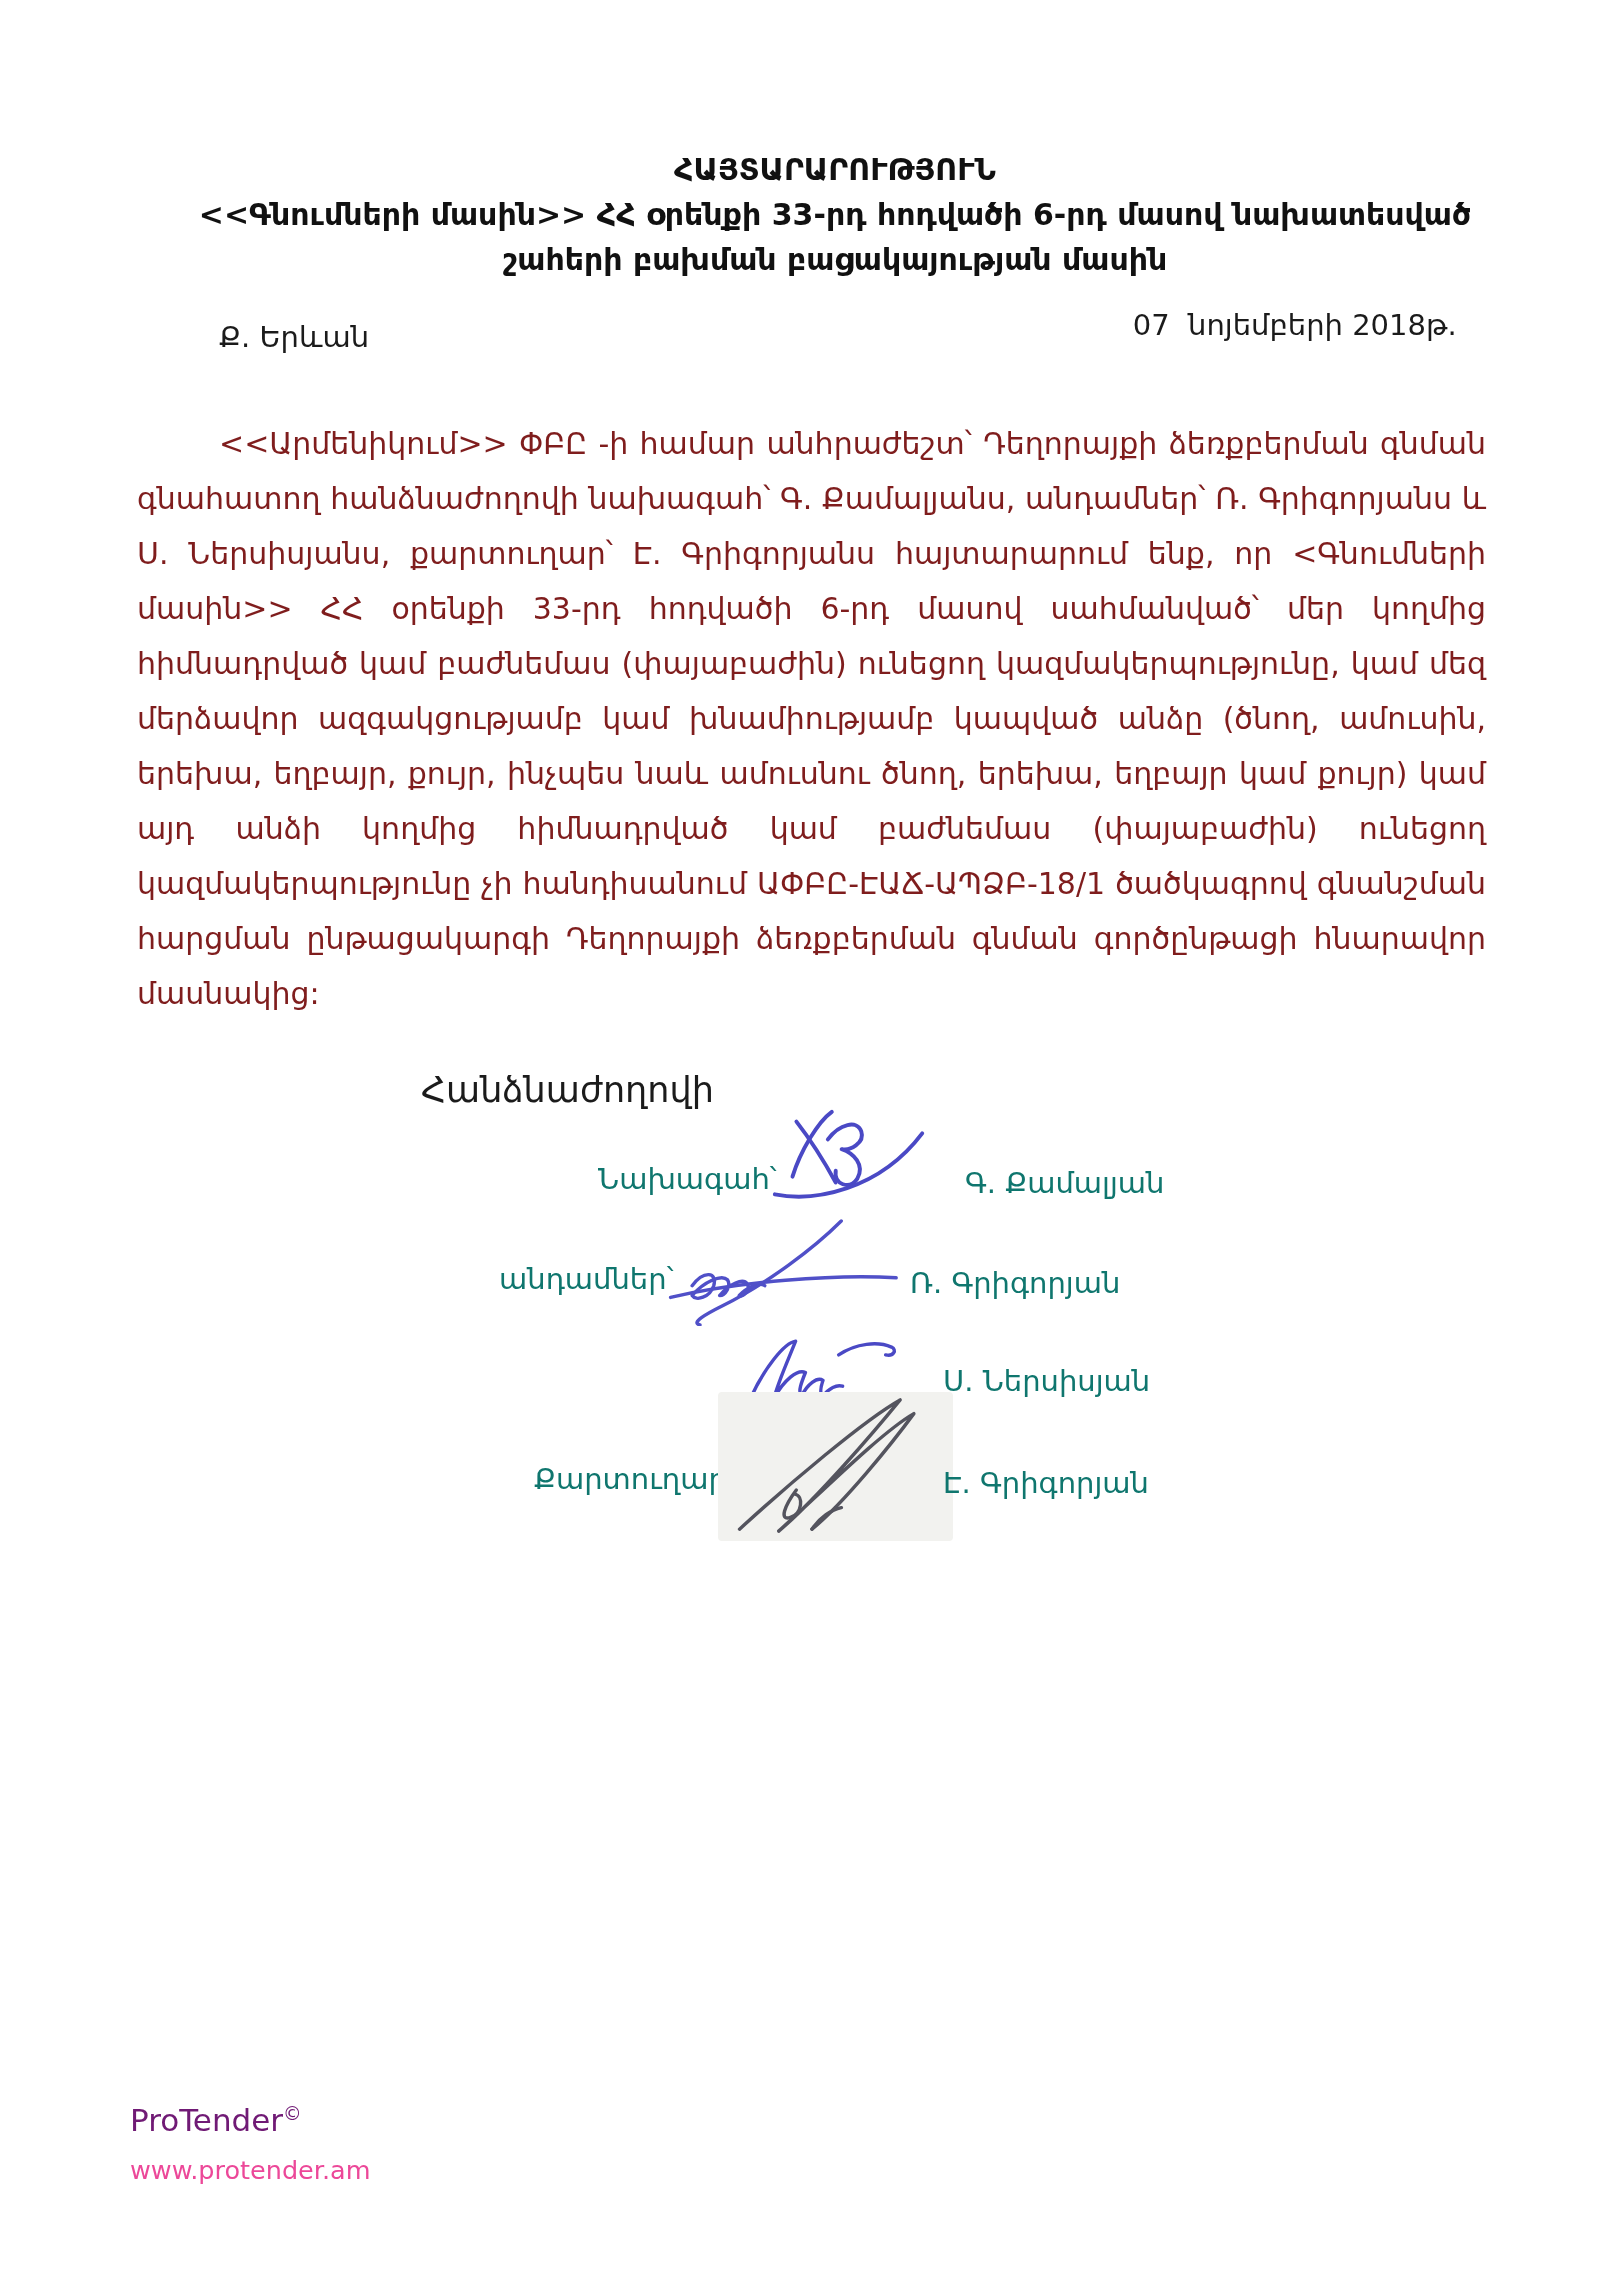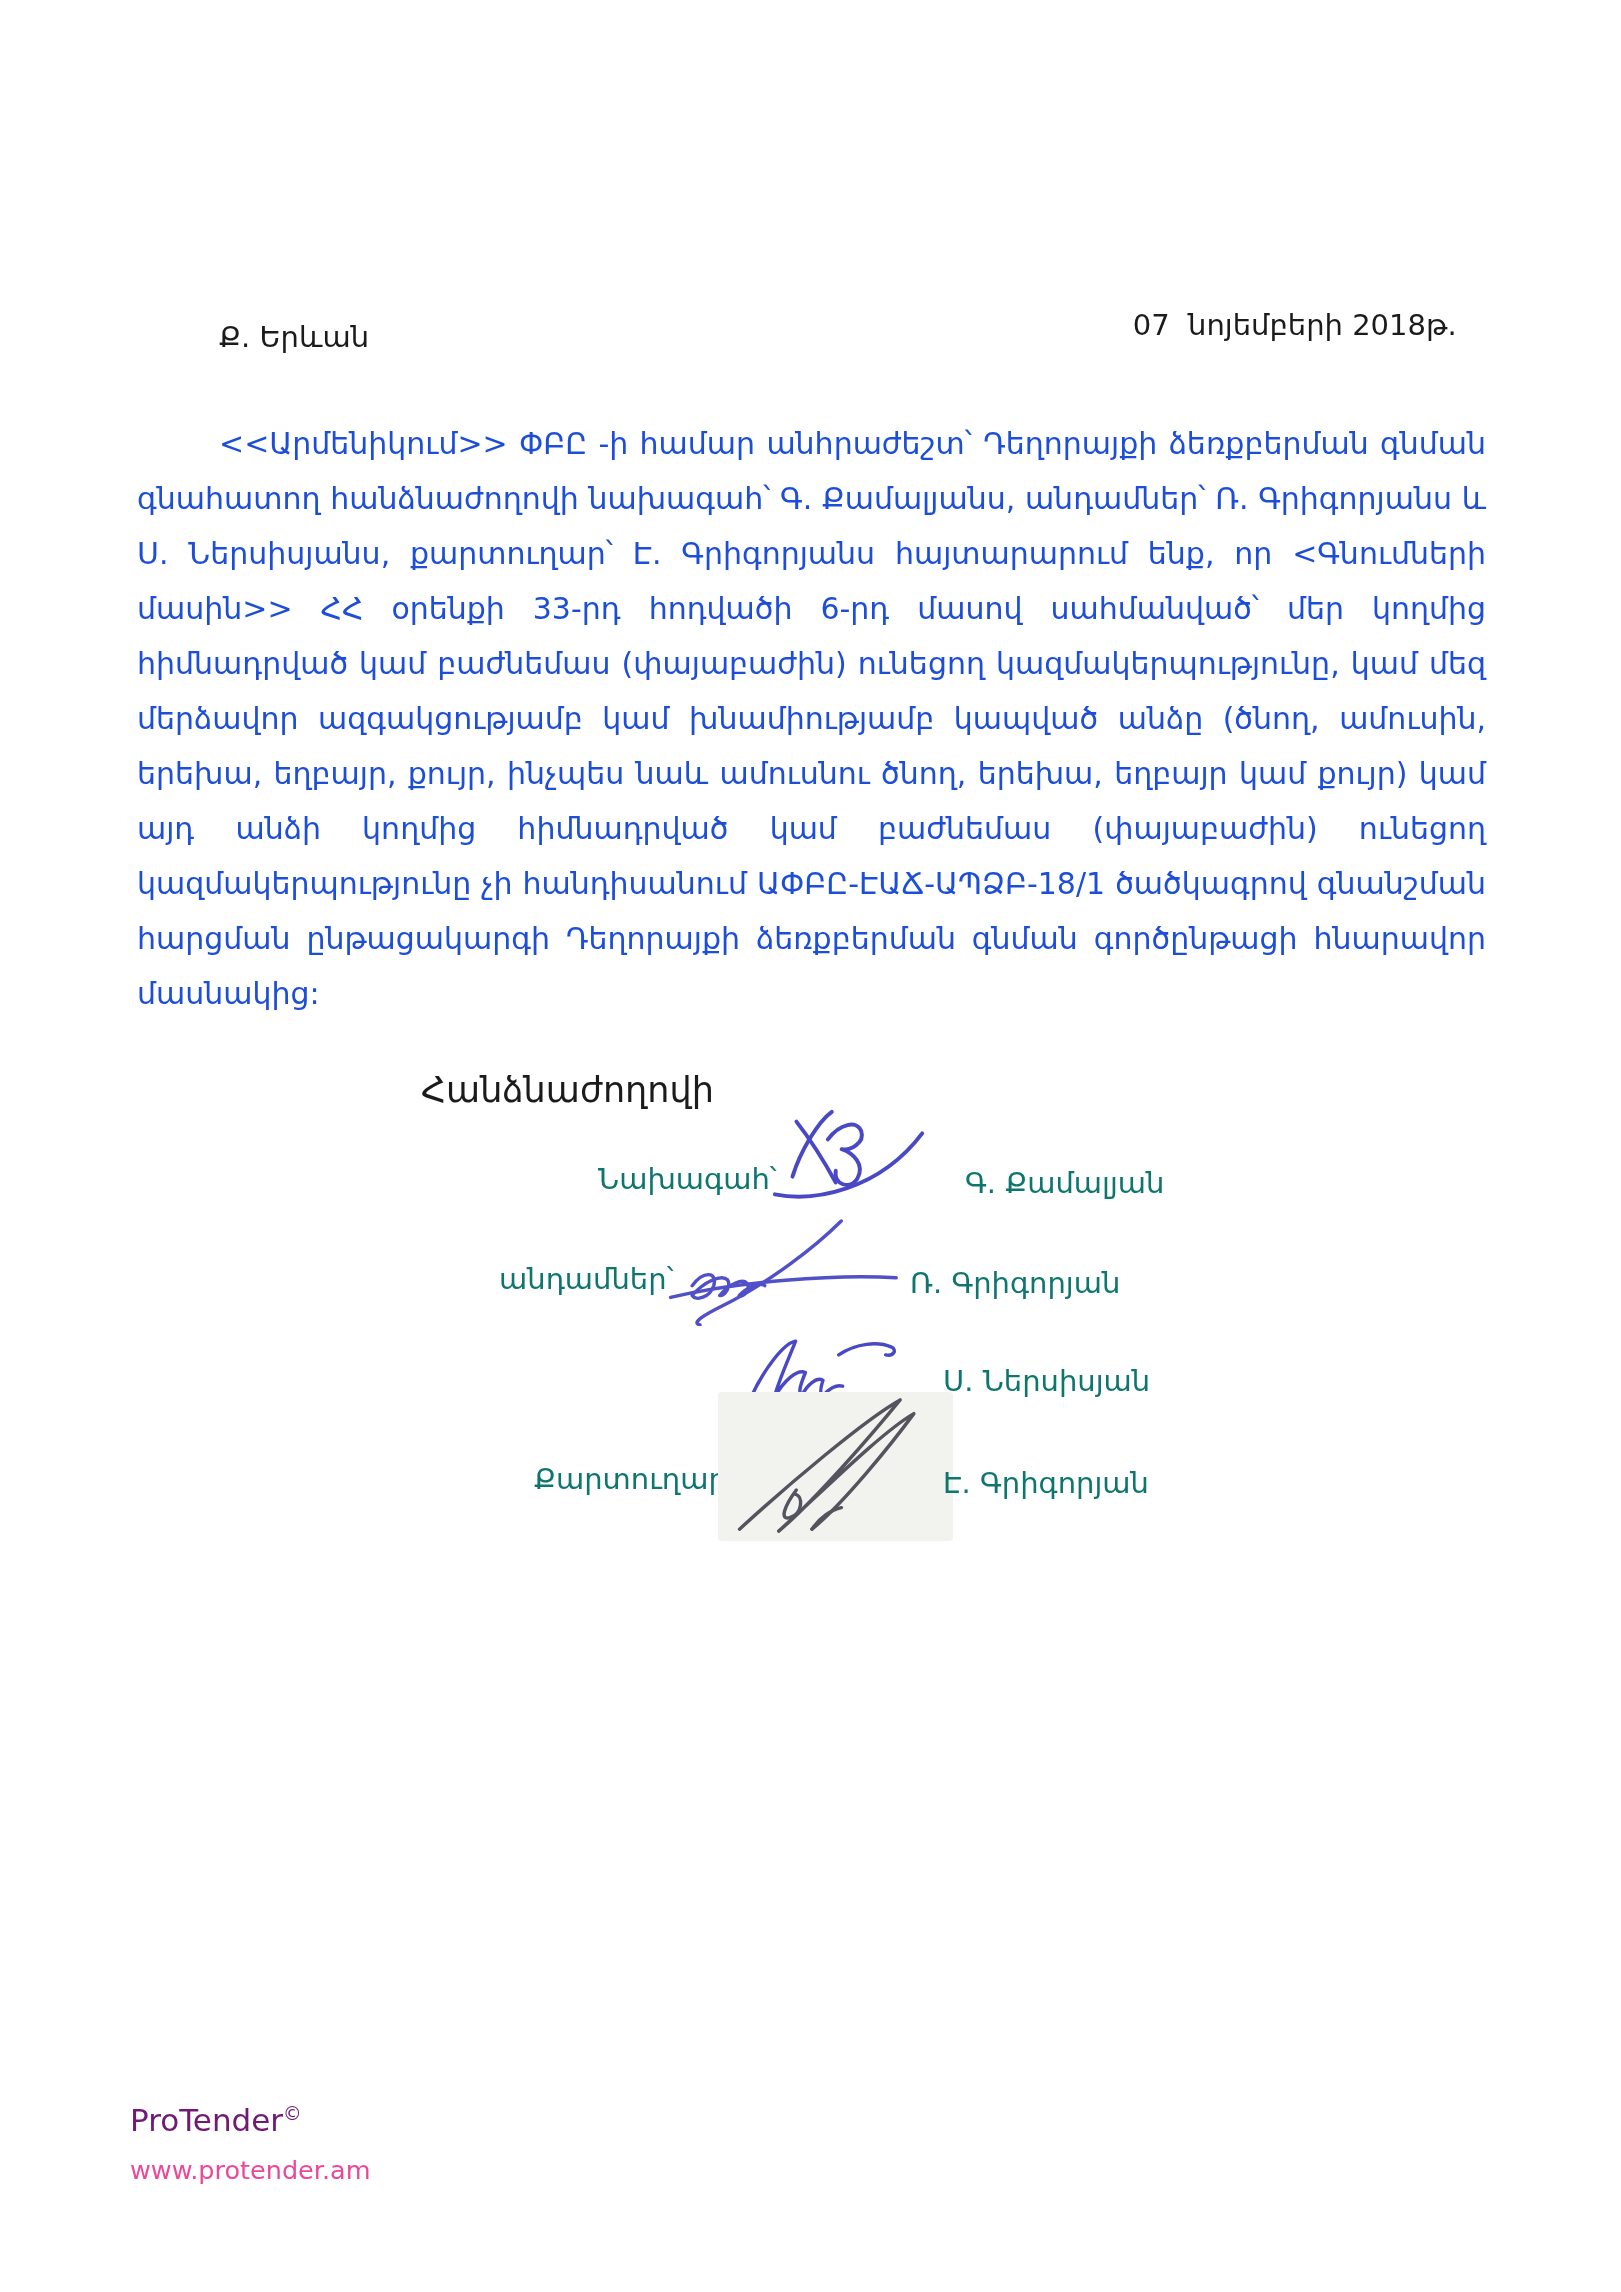--- a/index.html
+++ b/index.html
@@ -38,21 +38,21 @@
   .date-label { padding-right: 27.4px; white-space: pre; }
   .body-paragraph {
     position: absolute;
     left: 137px;
     right: 135px;
     top: 416px;
     font-size: 30px;
     line-height: 55px;
     text-align: justify;
     text-indent: 82px;
-    color: #1d4ed8;
+    color: #7f1d1d;
   }
   .sig-heading {
     position: absolute;
     left: 421px;
     top: 1070px;
     font-size: 35px;
   }
   .sig-role, .sig-name {
     position: absolute;
     font-size: 29px;
@@ -85,20 +85,25 @@
   }
   .brand-line { font-size: 31px; line-height: 39px; }
   .brand-line sup { font-size: 18.6px; vertical-align: super; }
   .site-line { font-size: 25.5px; line-height: 33px; margin-top: 13.7px; }
 </style>
 </head>
 <body>
 
 <div class="page">
 
+  <div class="title-block">
+    <div>ՀԱՅՏԱՐԱՐՈՒԹՅՈՒՆ</div>
+    <div>&lt;&lt;Գնումների մասին&gt;&gt; ՀՀ օրենքի 33-րդ հոդվածի 6-րդ մասով նախատեսված</div>
+    <div>շահերի բախման բացակայության մասին</div>
+  </div>
 
   <div class="place-date-row">
     <span class="place-label">Ք. Երևան</span>
     <span class="date-label">07  նոյեմբերի 2018թ.</span>
   </div>
 
   <div class="body-paragraph">&lt;&lt;Արմենիկում&gt;&gt; ՓԲԸ -ի համար անհրաժեշտ՝ Դեղորայքի ձեռքբերման գնման գնահատող հանձնաժողովի նախագահ՝ Գ. Քամալյանս, անդամներ՝ Ռ. Գրիգորյանս և Ս. Ներսիսյանս, քարտուղար՝ Է. Գրիգորյանս հայտարարում ենք, որ &lt;Գնումների մասին&gt;&gt; ՀՀ օրենքի 33-րդ հոդվածի 6-րդ մասով սահմանված՝ մեր կողմից հիմնադրված կամ բաժնեմաս (փայաբաժին) ունեցող կազմակերպությունը, կամ մեզ մերձավոր ազգակցությամբ կամ խնամիությամբ կապված անձը (ծնող, ամուսին, երեխա, եղբայր, քույր, ինչպես նաև ամուսնու ծնող, երեխա, եղբայր կամ քույր) կամ այդ անձի կողմից հիմնադրված կամ բաժնեմաս (փայաբաժին) ունեցող կազմակերպությունը չի հանդիսանում ԱՓԲԸ-ԷԱՃ-ԱՊՁԲ-18/1  ծածկագրով գնանշման հարցման ընթացակարգի Դեղորայքի ձեռքբերման գնման գործընթացի հնարավոր մասնակից:</div>
 
   <div class="sig-heading">Հանձնաժողովի</div>
 

